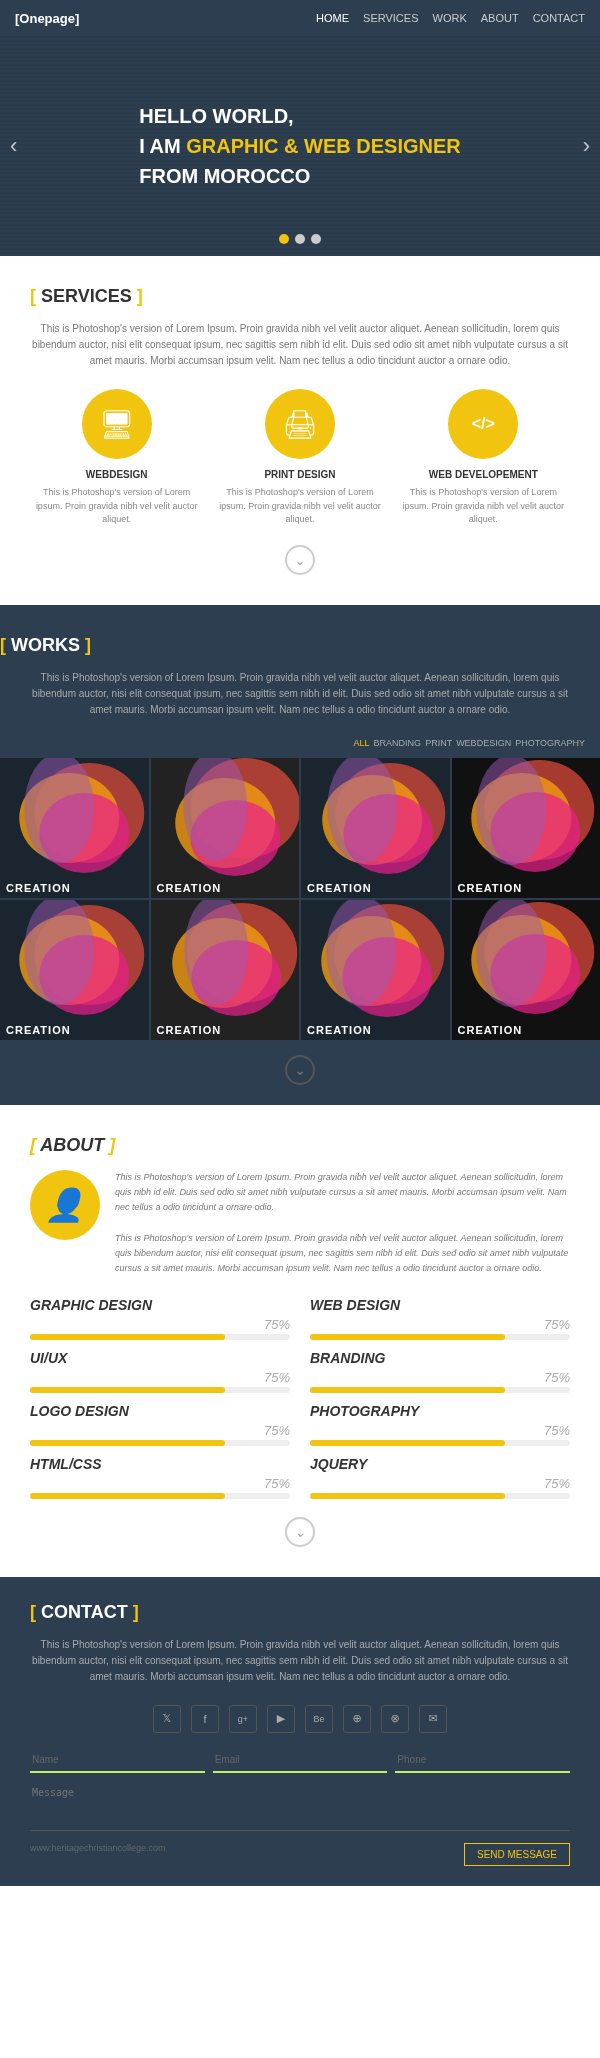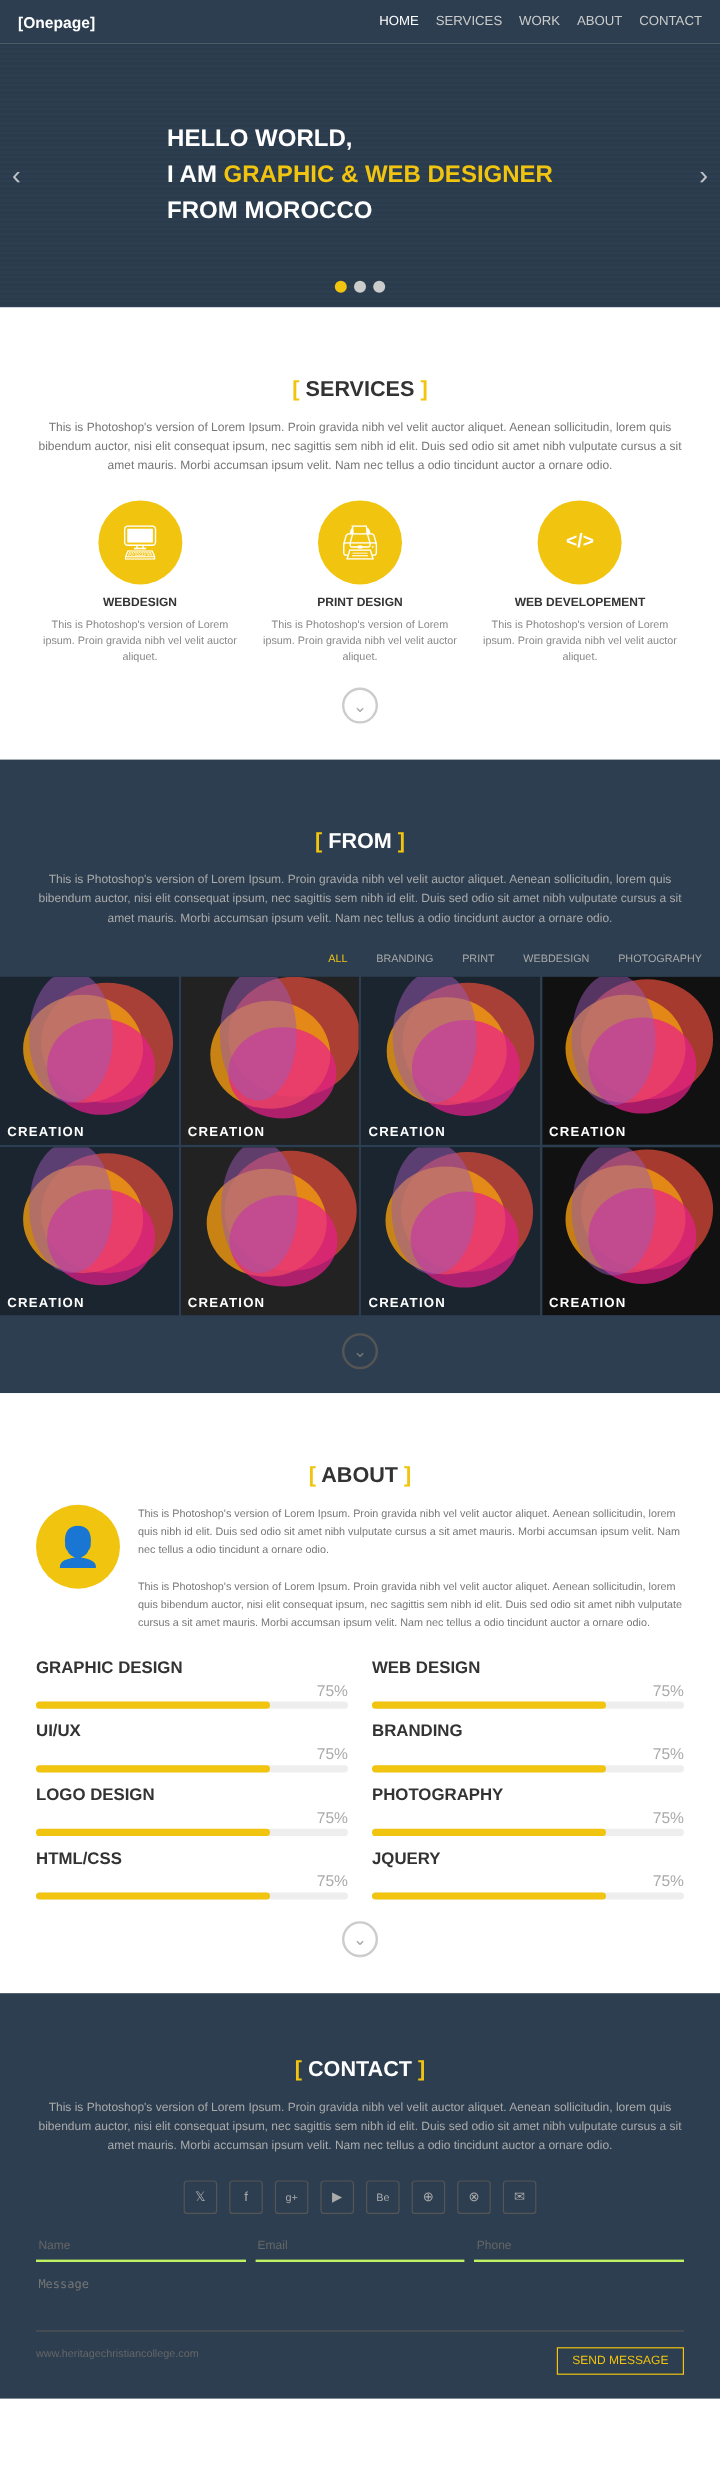--- a/index.html
+++ b/index.html
@@ -91,26 +91,25 @@
       height: 10px;
       border-radius: 50%;
       background: #ccc;
       cursor: pointer;
     }
     .hero-dot.active { background: #f1c40f; }
 
     
     section { padding: 30px 30px; }
     .section-title {
-      text-align: center;
+      text-align: left;
       font-size: 18px;
       font-weight: bold;
       color: #333;
       margin-bottom: 14px;
-      margin-top: 28px;
     }
     .bracket { color: #f1c40f; }
     .section-desc {
       text-align: center;
       font-size: 10px;
       color: #777;
       line-height: 1.6;
       margin-bottom: 20px;
     }
 
@@ -168,21 +167,21 @@
       cursor: pointer;
     }
 
     
     .works-section { background: #2c3e50; padding: 30px 0 20px; }
     .works-section .section-title { color: #fff; }
     .works-section .section-desc { color: #aaa; padding: 0 30px; }
     .works-filter {
       display: flex;
       justify-content: flex-end;
-      gap: 24px;
+      gap: 4px;
       padding: 0 15px;
       margin-bottom: 10px;
     }
     .filter-item {
       font-size: 9px;
       color: #aaa;
       cursor: pointer;
       text-transform: uppercase;
     }
     .filter-item.active { color: #f1c40f; }
@@ -212,21 +211,21 @@
       font-size: 11px;
       font-weight: bold;
       text-transform: uppercase;
       padding: 4px 6px;
       letter-spacing: 1px;
     }
     .works-scroll { display: flex; justify-content: center; margin-top: 15px; }
     .works-scroll .scroll-circle { border-color: #555; color: #777; }
 
     
-    .about-section { background: #fff; }
+    .about-section { background: #fff; font-style: italic; }
     .about-content {
       display: flex;
       gap: 15px;
       margin-bottom: 20px;
     }
     .about-avatar {
       width: 70px;
       height: 70px;
       border-radius: 50%;
       background: #f1c40f;
@@ -407,21 +406,21 @@
     </div>
   </div>
   <div class="scroll-down-btn">
     <div class="scroll-circle">⌄</div>
   </div>
 </section>
 
 <section class="works-section">
   <div class="section-title">
     <span class="bracket">[</span>
-    <span>FROM</span>
+    <span>WORKS</span>
     <span class="bracket">]</span>
   </div>
   <p class="section-desc">This is Photoshop's version  of Lorem Ipsum. Proin gravida nibh vel velit auctor aliquet. Aenean sollicitudin, lorem quis bibendum auctor,
 nisi elit consequat ipsum, nec sagittis sem nibh id elit. Duis sed odio sit amet nibh vulputate cursus a sit amet mauris. Morbi accumsan
 ipsum velit. Nam nec tellus a odio tincidunt auctor a ornare odio.</p>
   <div class="works-filter">
     <span class="filter-item active">ALL</span>
     <span class="filter-item">BRANDING</span>
     <span class="filter-item">PRINT</span>
     <span class="filter-item">WEBDESIGN</span>

